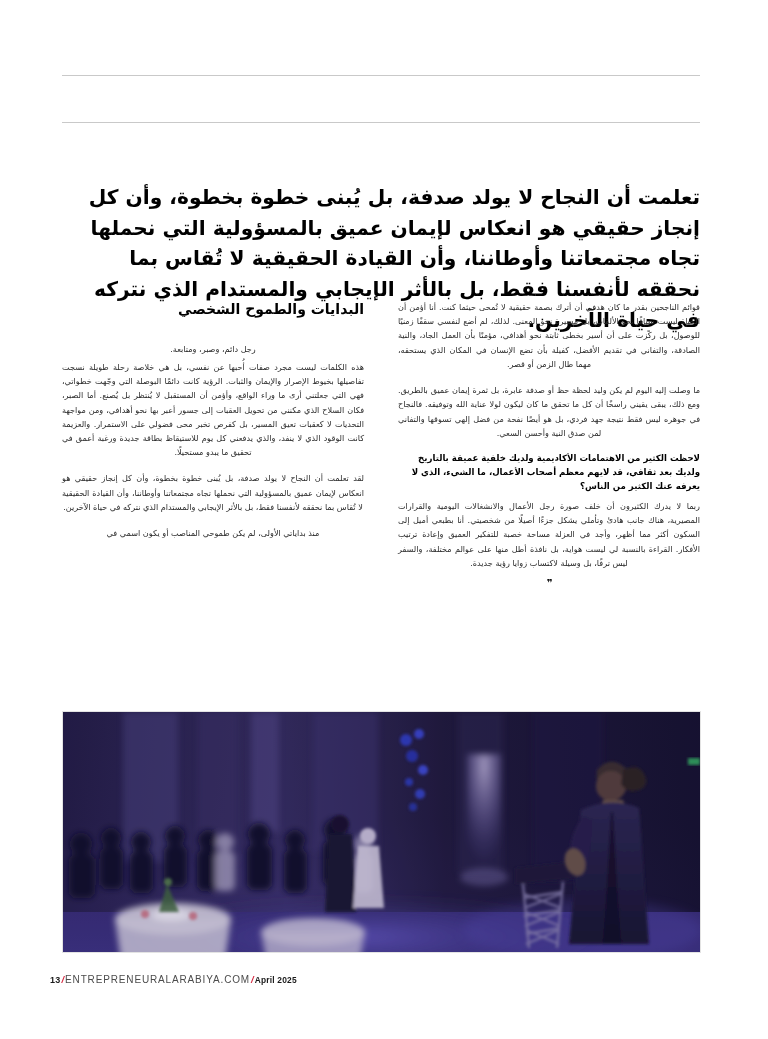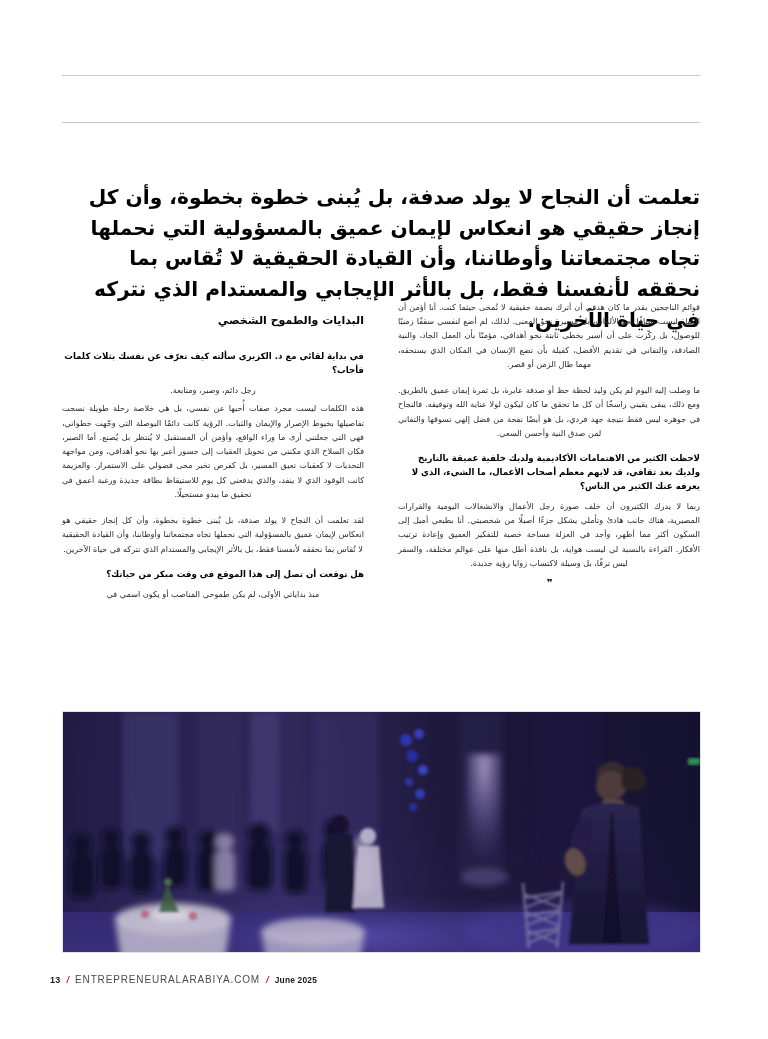--- a/index.html
+++ b/index.html
@@ -62,24 +62,24 @@
     gap: 34px;
     direction: rtl;
   }
   .col {
     width: 302px;
     direction: rtl;
     text-align: right;
   }
 
   .sec-heading {
-    font-size: 11px;
+    font-size: 14px;
     font-weight: 700;
     color: #000;
-    margin: 13px 0 22px 0;
+    margin: 0 0 22px 0;
     line-height: 1.4;
   }
 
   .question {
     font-size: 8.6px;
     font-weight: 700;
     color: #000;
     margin: 0 0 5px 0;
     line-height: 1.62;
   }
@@ -119,21 +119,20 @@
   }
   .photo svg { display: block; width: 100%; height: 100%; }
 
   
   .footer {
     position: absolute;
     left: 50px;
     top: 974px;
     display: flex;
     align-items: baseline;
-    gap: 5px;
     direction: ltr;
     font-family: "Liberation Sans", sans-serif;
   }
   .footer .pageno {
     font-size: 9px;
     font-weight: 700;
     color: #1a1a1a;
     letter-spacing: 0.2px;
   }
   .footer .slash {
@@ -164,29 +163,27 @@
   <div class="rule rule-top"></div>
   <div class="rule rule-second"></div>
 
   <div class="headline">تعلمت أن النجاح لا يولد صدفة، بل يُبنى خطوة بخطوة، وأن كل إنجاز حقيقي هو انعكاس لإيمان عميق بالمسؤولية التي نحملها تجاه مجتمعاتنا وأوطاننا، وأن القيادة الحقيقية لا تُقاس بما نحققه لأنفسنا فقط، بل بالأثر الإيجابي والمستدام الذي نتركه في حياة الآخرين.</div>
 
   <div class="columns">
 
     <div class="col">
       <div class="sec-heading">البدايات والطموح الشخصي</div>
 
-      <div class="question">في بداية لقائي مع د. الكزبري سألته كيف تعرّف عن نفسك بثلاث كلمات فأجاب؟</div>
 
       <div class="para lead">رجل دائم، وصبر، ومتابعة.</div>
 
       <div class="para">هذه الكلمات ليست مجرد صفات أُحبها عن نفسي، بل هي خلاصة رحلة طويلة نسجت تفاصيلها بخيوط الإصرار والإيمان والثبات. الرؤية كانت دائمًا البوصلة التي وجّهت خطواتي، فهي التي جعلتني أرى ما وراء الواقع، وأؤمن أن المستقبل لا يُنتظر بل يُصنع. أما الصبر، فكان السلاح الذي مكنني من تحويل العقبات إلى جسور أعبر بها نحو أهدافي، ومن مواجهة التحديات لا كعقبات تعيق المسير، بل كفرص تخبر محى فضولي على الاستمرار. والعزيمة كانت الوقود الذي لا ينفد، والذي يدفعني كل يوم للاستيقاظ بطاقة جديدة ورغبة أعمق في تحقيق ما يبدو مستحيلًا.</div>
 
       <div class="para">لقد تعلمت أن النجاح لا يولد صدفة، بل يُبنى خطوة بخطوة، وأن كل إنجاز حقيقي هو انعكاس لإيمان عميق بالمسؤولية التي نحملها تجاه مجتمعاتنا وأوطاننا، وأن القيادة الحقيقية لا تُقاس بما نحققه لأنفسنا فقط، بل بالأثر الإيجابي والمستدام الذي نتركه في حياة الآخرين.</div>
 
-      <div class="question">هل توقعت أن تصل إلى هذا الموقع في وقت مبكر من حياتك؟</div>
 
       <div class="para">منذ بداياتي الأولى، لم يكن طموحي المناصب أو يكون اسمي في</div>
     </div>
 
     <div class="col">
       <div class="para">قوائم الناجحين بقدر ما كان هدفي أن أترك بصمة حقيقية لا تُمحى حيثما كنت. أنا أؤمن أن الحياة ليست سباقًا نحو الألقاب، بل مسيرة نحو المعنى. لذلك، لم أضع لنفسي سقفًا زمنيًا للوصول، بل ركّزت على أن أسير بخطى ثابتة نحو أهدافي، مؤمنًا بأن العمل الجاد، والنية الصادقة، والتفاني في تقديم الأفضل، كفيلة بأن تضع الإنسان في المكان الذي يستحقه، مهما طال الزمن أو قصر.</div>
 
       <div class="para">ما وصلت إليه اليوم لم يكن وليد لحظة حظ أو صدفة عابرة، بل ثمرة إيمان عميق بالطريق. ومع ذلك، يبقى يقيني راسخًا أن كل ما تحقق ما كان ليكون لولا عناية الله وتوفيقه. فالنجاح في جوهره ليس فقط نتيجة جهد فردي، بل هو أيضًا نفحة من فضل إلهي تسوقها والتفاني لمن صدق النية وأحسن السعي.</div>
 
       <div class="question">لاحظت الكثير من الاهتمامات الأكاديمية ولديك خلفية عميقة بالتاريخ ولديك بعد ثقافي، قد لايهم معظم أصحاب الأعمال، ما الشيء، الذي لا يعرفه عنك الكثير من الناس؟</div>
@@ -347,16 +344,16 @@
 
       <rect x="0" y="0" width="637" height="240" fill="#2a2150" opacity="0.16"></rect>
     </svg>
   </div>
 
   <div class="footer">
     <span class="pageno">13</span>
     <span class="slash">/</span>
     <span class="site">ENTREPRENEURALARABIYA.COM</span>
     <span class="slash">/</span>
-    <span class="issue">June 2025</span>
+    <span class="issue">April 2025</span>
   </div>
 
 </div>
 
 </body></html>

